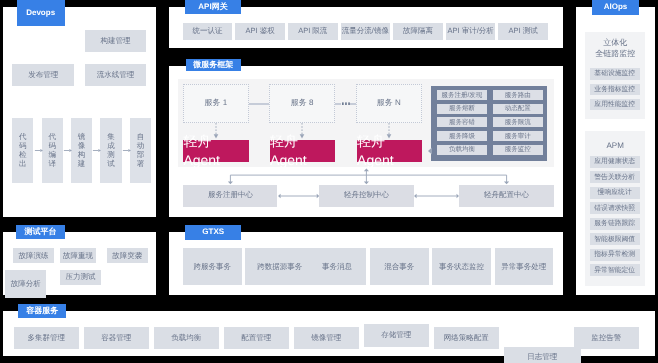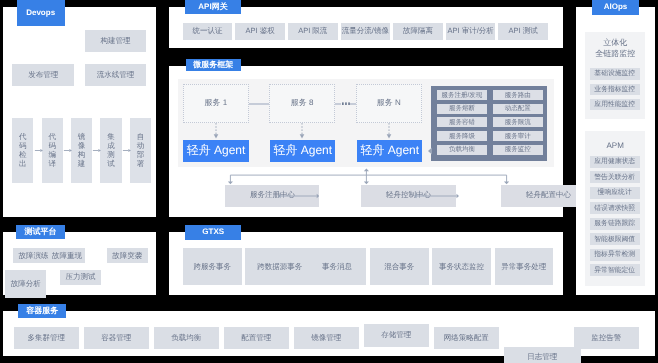--- a/index.html
+++ b/index.html
@@ -18,26 +18,26 @@
   .vchip{position:absolute;background:#dde1e8;color:#69748a;
         display:flex;flex-direction:column;align-items:center;justify-content:center;
         font-size:7.5px;box-sizing:border-box;line-height:8.9px;}
   .arrow{position:absolute;line-height:0;}
   .hline{position:absolute;}
   .ellipsis{position:absolute;line-height:0;}
   .sr{position:absolute;width:1px;height:1px;overflow:hidden;clip:rect(0 0 0 0);white-space:nowrap;}
   .svcbox{position:absolute;border:1px dotted #c3c9d6;background:#f6f7f8;
         display:flex;align-items:center;justify-content:center;
         font-size:8px;color:#69748a;box-sizing:border-box;}
-  .agentbox{position:absolute;background:#3b82f6;color:#fff;
-        display:flex;align-items:center;justify-content:center;
-        font-size:12px;box-sizing:border-box;}
+  .agentbox{position:absolute;background:#be185d;color:#fff;
+        display:flex;align-items:center;justify-content:center;
+        font-size:14px;box-sizing:border-box;}
   .centerbox{position:absolute;background:#dbdde4;color:#69748a;
         display:flex;align-items:center;justify-content:center;
-        font-size:7.5px;box-sizing:border-box;margin-left:42px;}
+        font-size:7.5px;box-sizing:border-box;}
   .capsgrid{position:absolute;background:#72809b;box-sizing:border-box;}
   .cap{position:absolute;background:#dcdfe6;color:#69748a;
         display:flex;align-items:center;justify-content:center;
         font-size:6.5px;box-sizing:border-box;}
   .schip{font-size:6.8px;}
   .card{position:absolute;background:#f2f3f5;box-sizing:border-box;}
   .cardtitle{position:absolute;text-align:center;font-size:8px;color:#69748a;line-height:1.4;}
   .inner{position:absolute;background:#f4f4f5;box-sizing:border-box;}
 </style>
 </head>
@@ -228,21 +228,21 @@
         <path d="M0 4L2.6 1.7V6.3Z" fill="#9aa5b8"></path>
         <path d="M45.1 4L42.5 1.7V6.3Z" fill="#9aa5b8"></path>
       </svg></div>
   <div class="panel" style="left:3px;top:232.3px;width:152.5px;height:63.2px"></div>
   <div class="tab" style="left:16.4px;top:225.4px;width:48.3px;height:13.9px">
       <span>测试平台</span>
     </div>
   <div class="chip" style="left:12.9px;top:248.4px;width:41.4px;height:15px">
       <span>故障演练</span>
     </div>
-  <div class="chip" style="left:49px;top:248.4px;width:36px;height:15px">
+  <div class="chip" style="left:60px;top:248.4px;width:36px;height:15px">
       <span>故障重现</span>
     </div>
   <div class="chip" style="left:106.5px;top:248.4px;width:41.4px;height:15px">
       <span>故障突袭</span>
     </div>
   <div class="chip" style="left:5px;top:269.8px;width:41.4px;height:28px">
       <span>故障分析</span>
     </div>
   <div class="chip" style="left:59.7px;top:269.8px;width:41.4px;height:15px">
       <span>压力测试</span>

